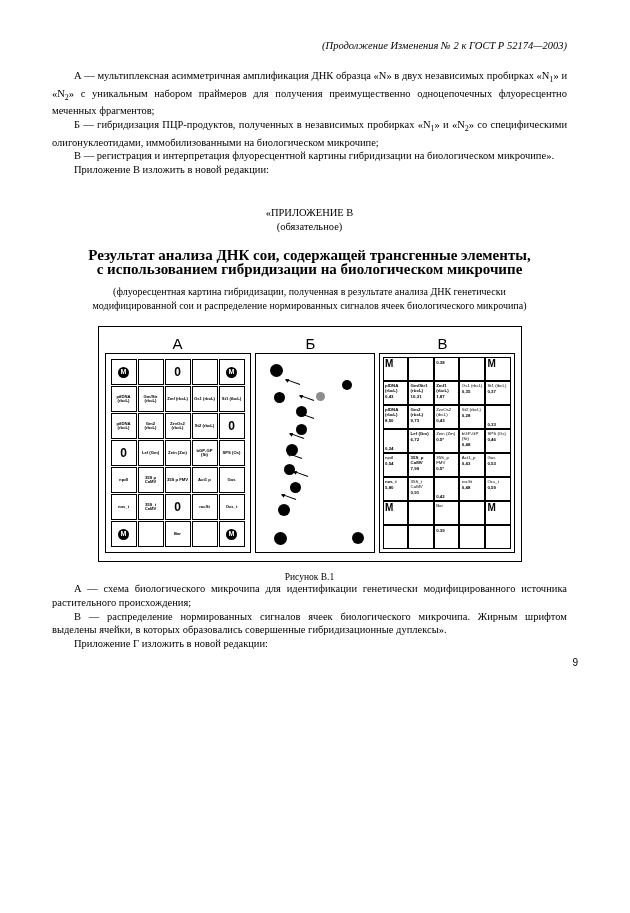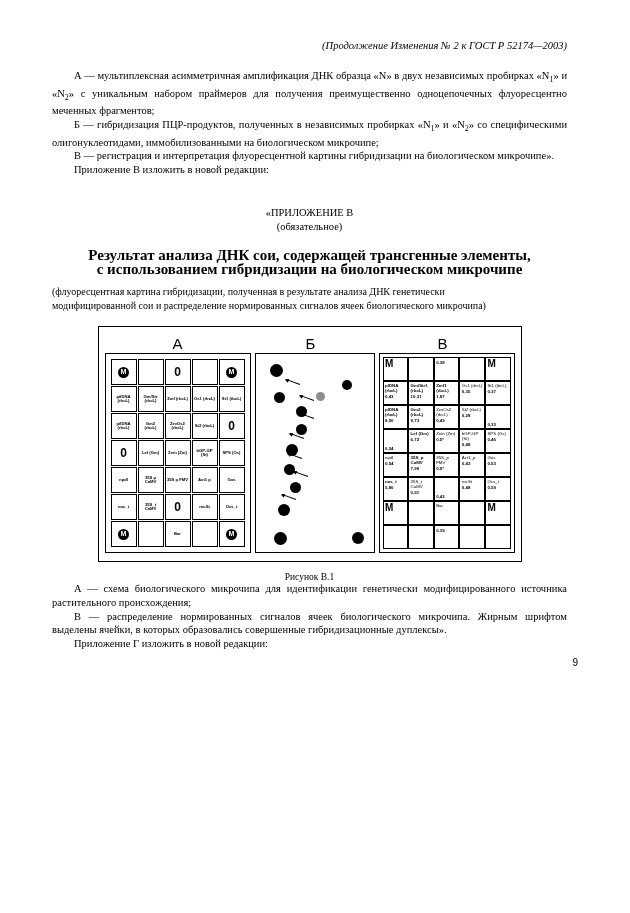--- a/index.html
+++ b/index.html
@@ -38,20 +38,21 @@
     line-height:14px;
   }
   .title{
     text-align:center;
     font-weight:bold;
     font-size:15px;
     line-height:14px;
     margin-top:14px;
   }
   .subtitle{
+    text-align:center;
     font-size:10px;
     line-height:13.5px;
     margin-top:9px;
   }
 
   
   .figure{
     margin:14px auto 0 auto;
     width:424px;
     border:1.6px solid #000;

